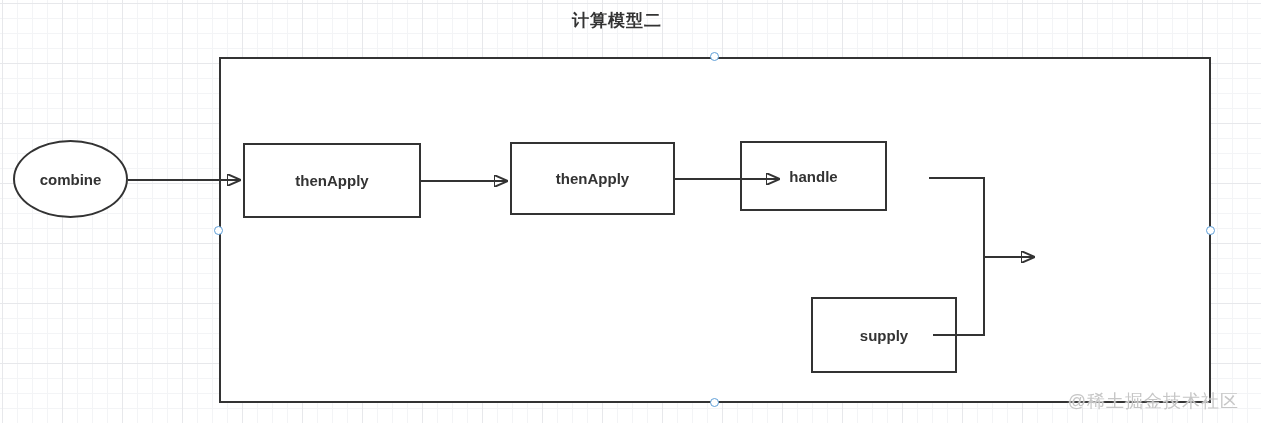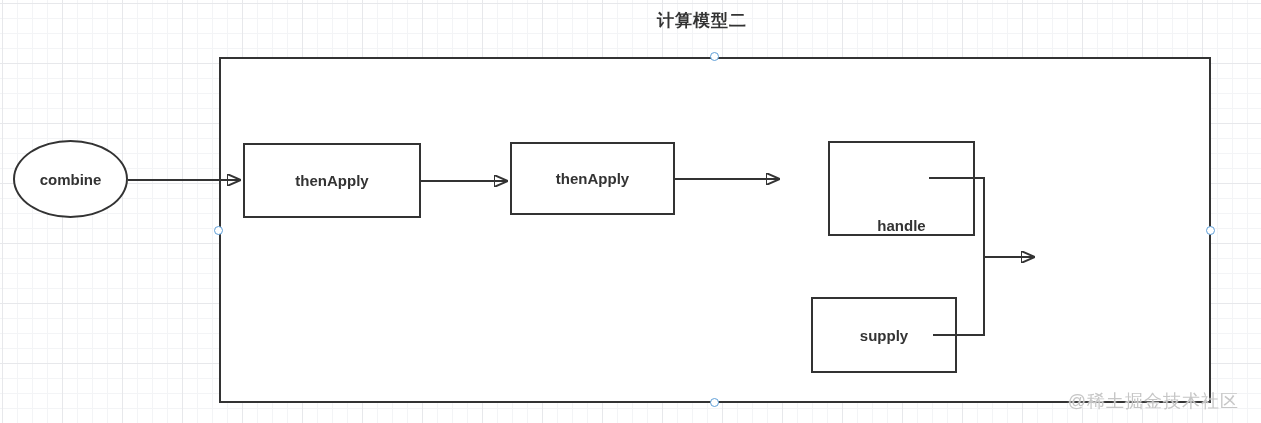--- a/index.html
+++ b/index.html
@@ -17,21 +17,21 @@
       linear-gradient(var(--grid-major) 1px, transparent 1px),
       linear-gradient(90deg, var(--grid-major) 1px, transparent 1px),
       linear-gradient(var(--grid-minor) 1px, transparent 1px),
       linear-gradient(90deg, var(--grid-minor) 1px, transparent 1px);
     background-size: 60px 60px, 60px 60px, 15px 15px, 15px 15px;
     background-position: 2px 3px;
   }
   .diagram-title {
     position: absolute;
     left: 572px; top: 9px; width: 260px;
-    text-align: center;
+    text-align: left;
     font-size: 17px;
     font-weight: bold;
     color: var(--text);
     letter-spacing: 1px;
   }
   .container-rect {
     position: absolute;
     left: 219px; top: 57px;
     width: 992px; height: 346px;
     box-sizing: border-box;
@@ -48,21 +48,21 @@
     justify-content: center;
     font-size: 15px;
     font-weight: bold;
     color: var(--text);
     z-index: 2;
   }
   .node.ellipse { border-radius: 50%; }
   .n-complete  { left: 13px;   top: 140px; width: 115px; height: 78px; }
   .n-then1     { left: 243px;  top: 143px; width: 178px; height: 75px; }
   .n-then2     { left: 510px;  top: 142px; width: 165px; height: 73px; }
-  .n-handle    { left: 828px;  top: 141px; width: 147px; height: 95px; align-items: flex-end; }
+  .n-handle    { left: 740px;  top: 141px; width: 147px; height: 70px; }
   .n-combine   { left: 1037px; top: 215px; width: 142px; height: 82px; }
   .n-supply    { left: 811px;  top: 297px; width: 146px; height: 76px; }
   .edges {
     position: absolute;
     left: 0; top: 0;
     width: 1261px; height: 423px;
     z-index: 3;
     pointer-events: none;
   }
   .edges path {

